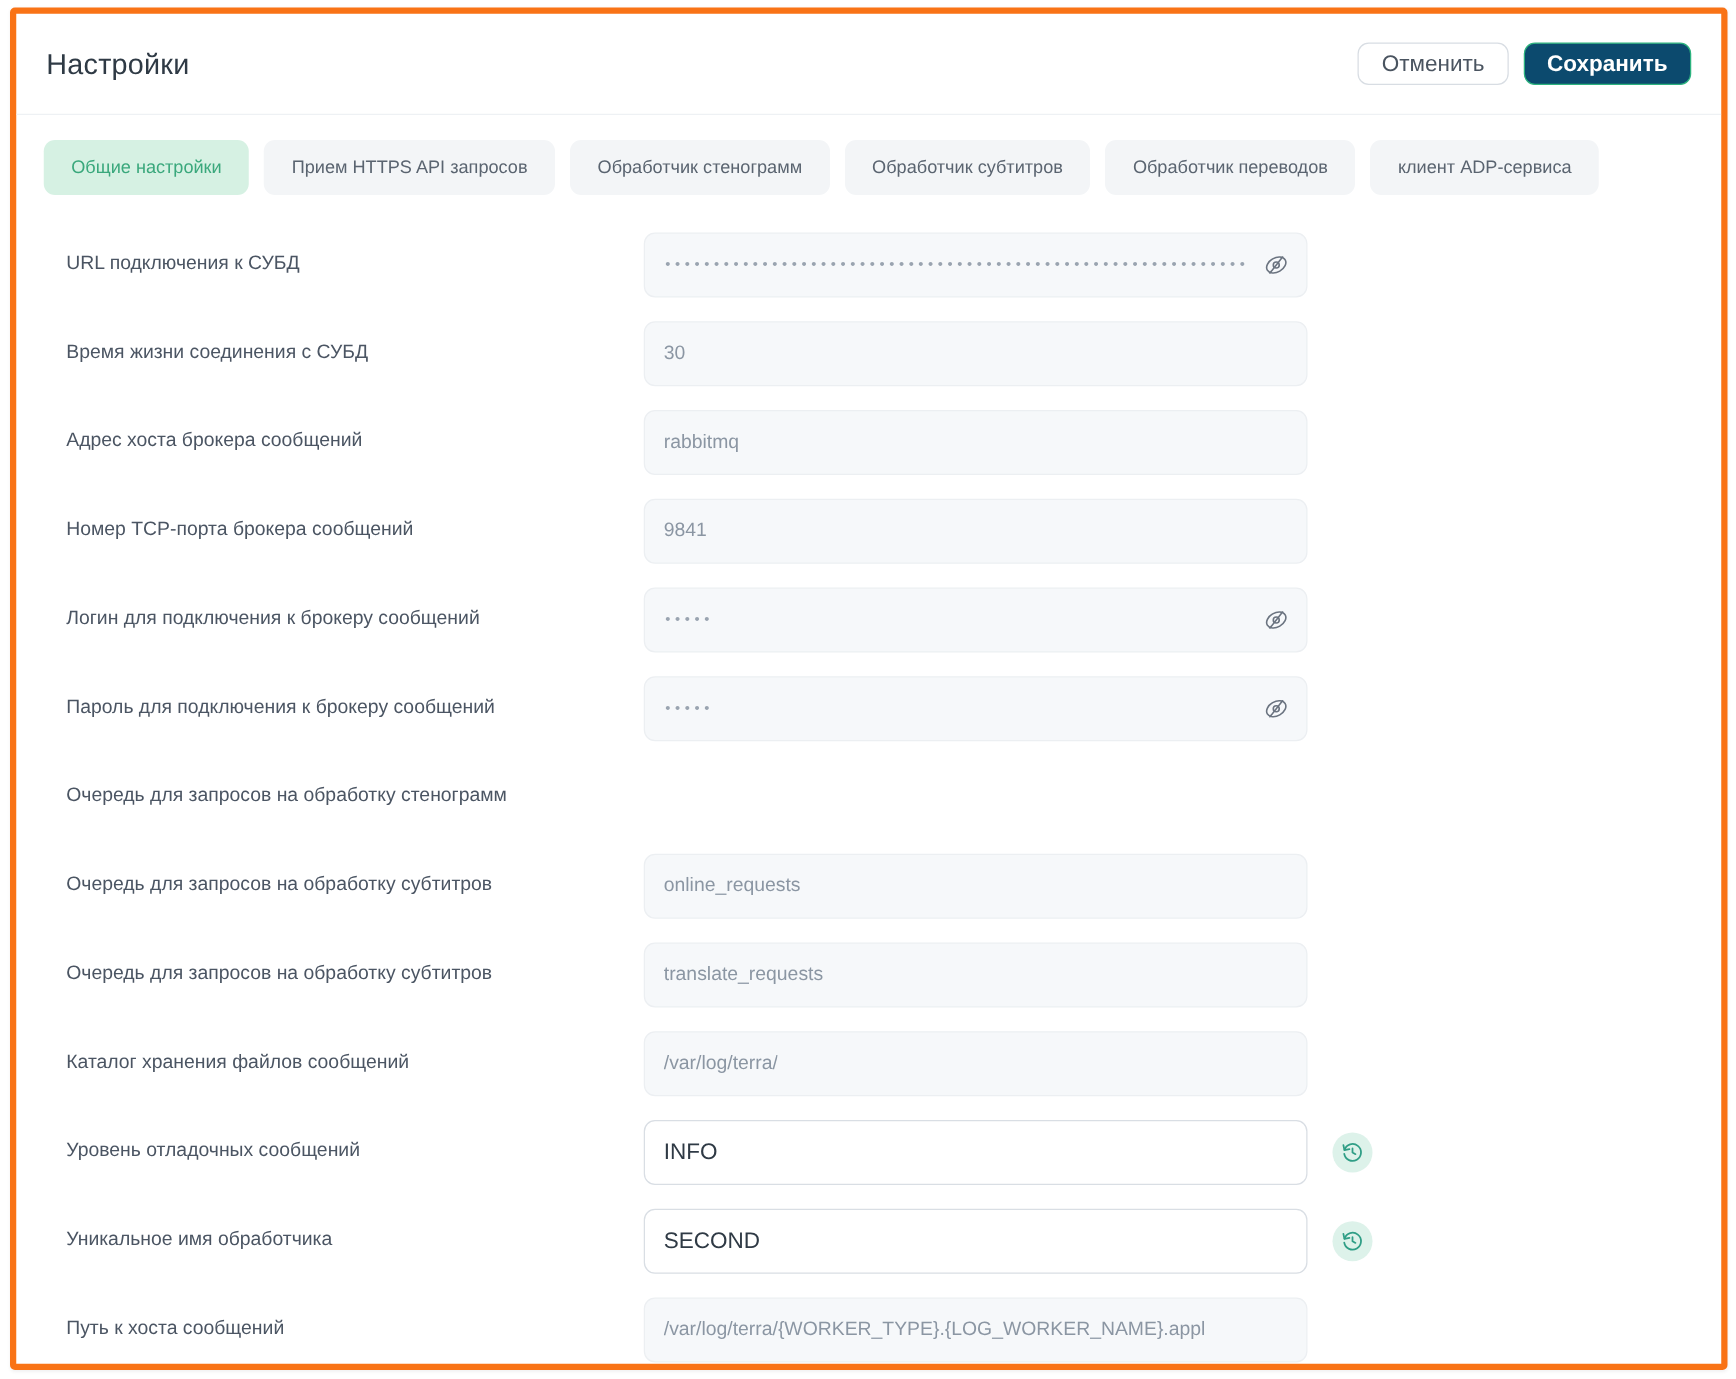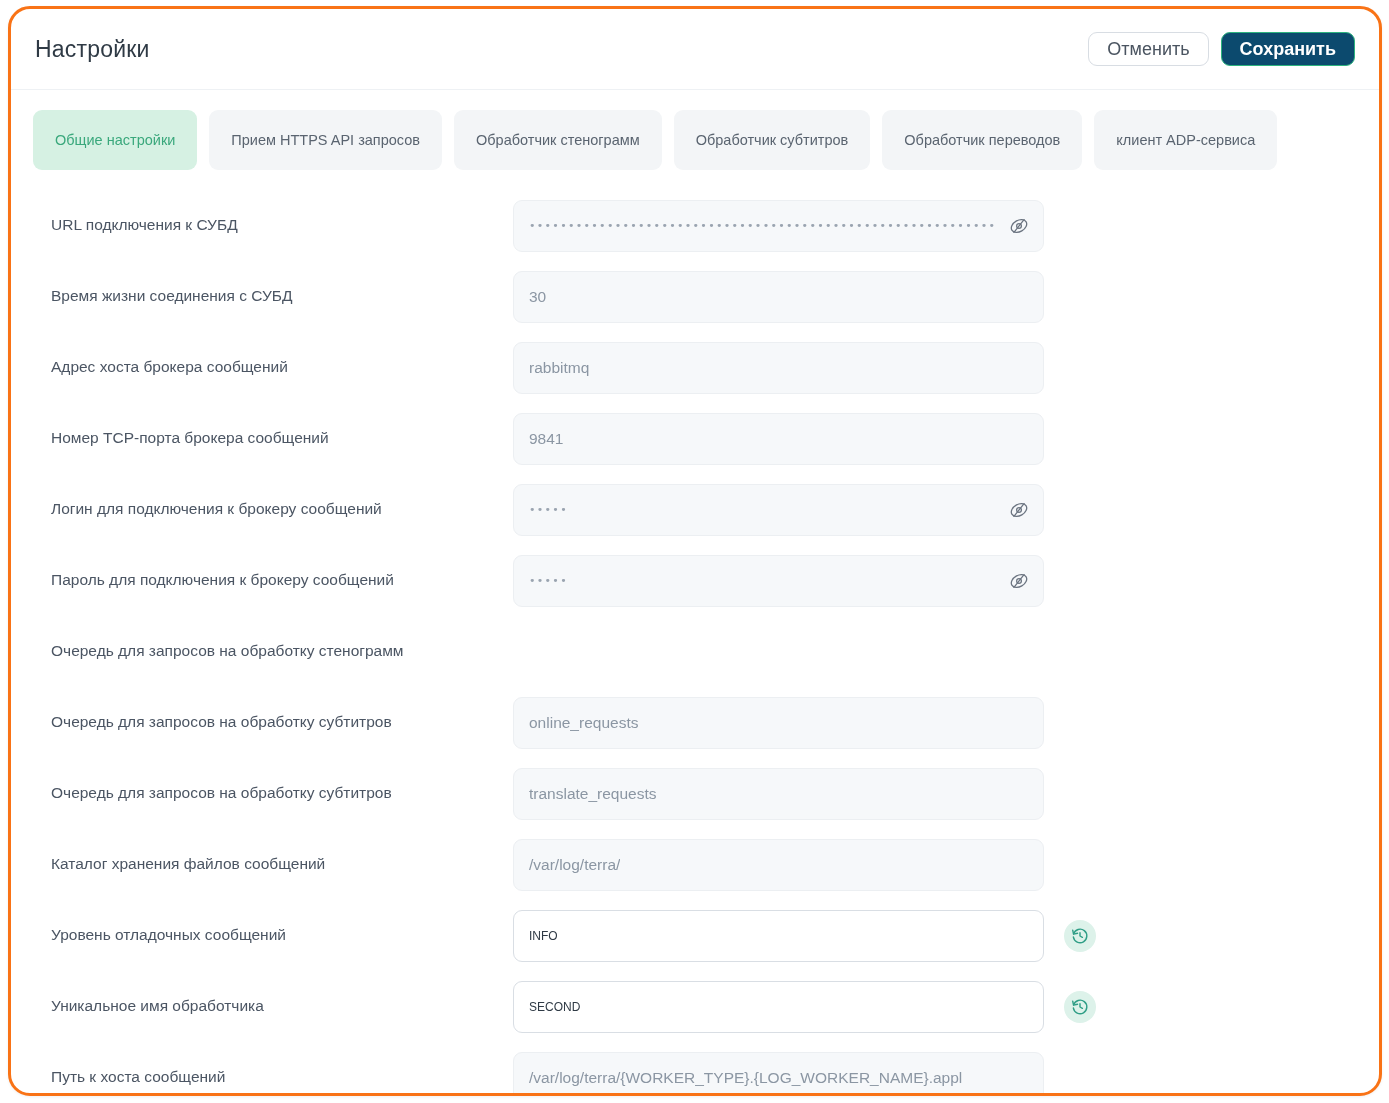--- a/index.html
+++ b/index.html
@@ -13,22 +13,22 @@
     overflow: hidden;
   }
 
   .settings-card {
     position: absolute;
     left: 8px;
     top: 6px;
     width: 1374px;
     height: 1090px;
     background: #ffffff;
-    border: 3px solid #f97316;
-    border-radius: 22px;
+    border: 5px solid #f97316;
+    border-radius: 4px;
     overflow: hidden;
     box-shadow: 0 1px 3px rgba(16,24,40,0.06);
   }
 
   
   .card-header {
     position: relative;
     height: 81px;
     border-bottom: 1px solid #eef1f4;
     display: flex;
@@ -72,21 +72,21 @@
   }
 
   
   .tabs-row {
     display: flex;
     align-items: center;
     gap: 12px;
     padding: 20px 22px 14px 22px;
   }
   .tab {
-    height: 60px;
+    height: 44px;
     border-radius: 9px;
     background: #f3f5f7;
     color: #5a6470;
     font-size: 14.5px;
     display: inline-flex;
     align-items: center;
     justify-content: center;
     padding: 0 22px;
     cursor: pointer;
     white-space: nowrap;
@@ -133,21 +133,21 @@
     font-size: 15.5px;
     color: #8b96a3;
     overflow: hidden;
     white-space: nowrap;
   }
   .field.editable {
     background: #ffffff;
     border: 1px solid #d9dee4;
     color: #2f3a45;
     padding-right: 15px;
-    font-size: 12px;
+    font-size: 18px;
   }
   .field .value {
     overflow: hidden;
     text-overflow: clip;
     white-space: nowrap;
     display: block;
   }
   .dots {
     letter-spacing: 1.3px;
     font-size: 11px;

